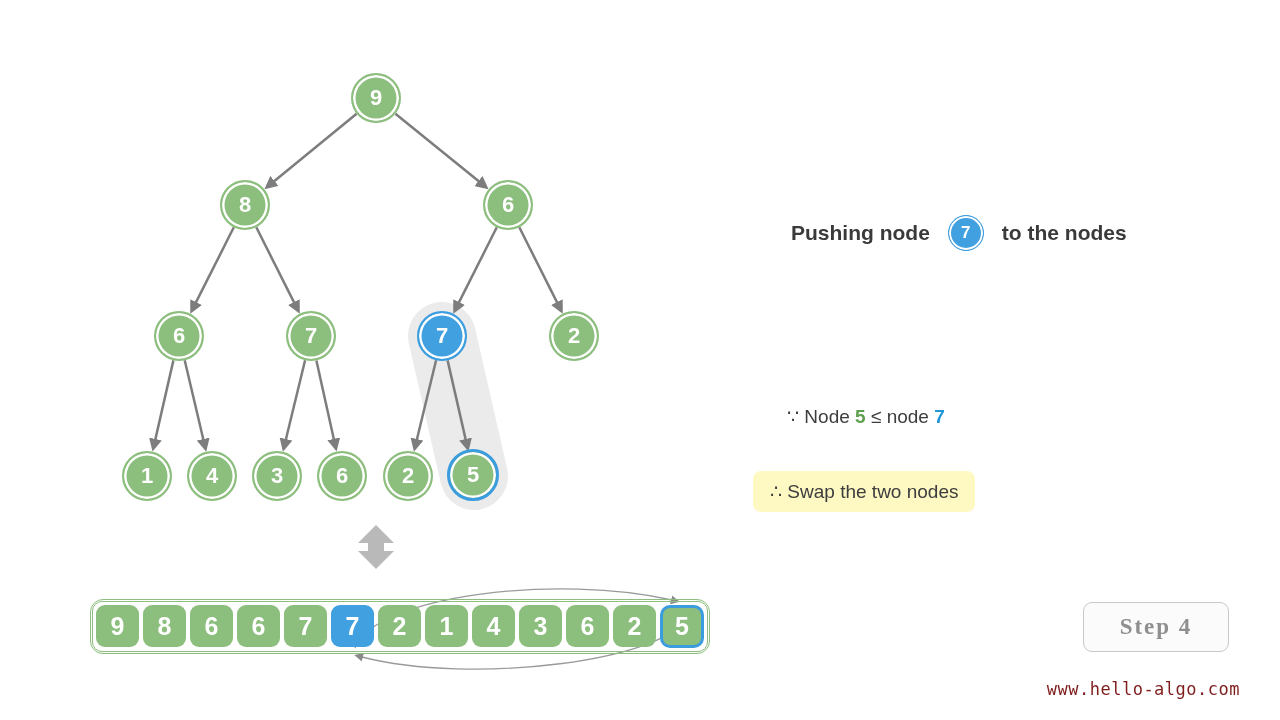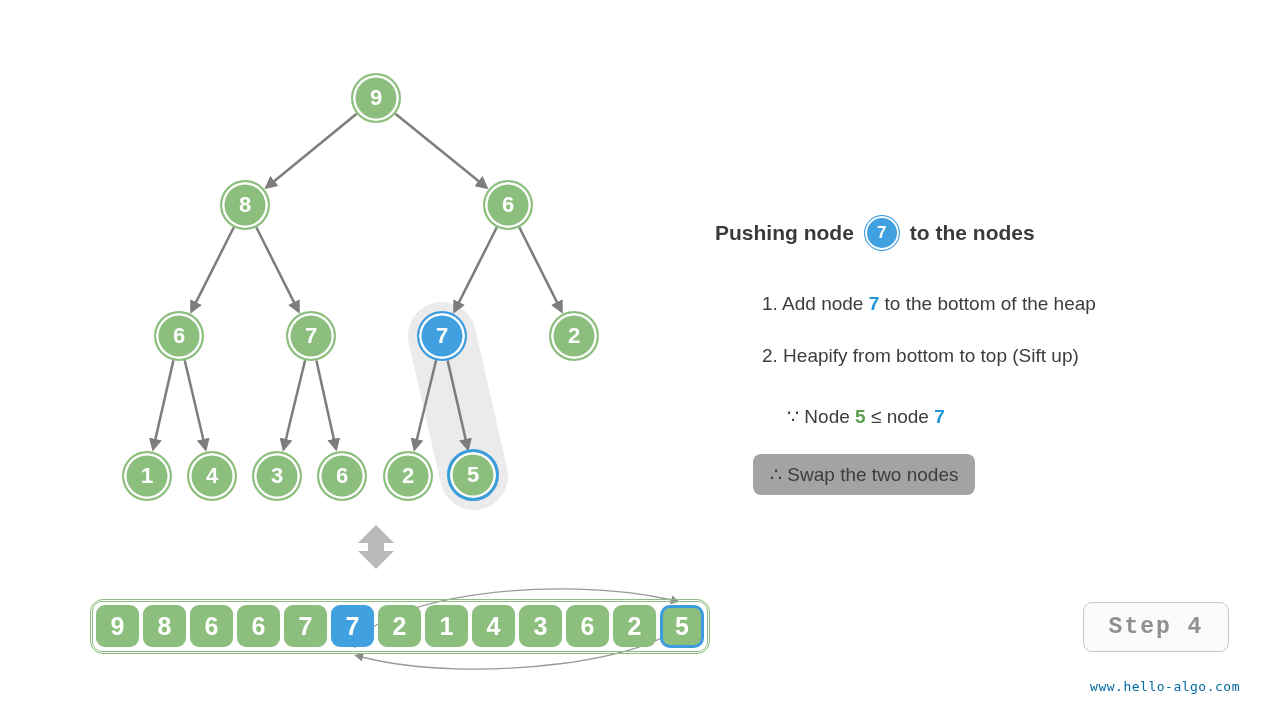--- a/index.html
+++ b/index.html
@@ -21,42 +21,42 @@
              border-radius:13px;padding:1px;}
   .arr-inner{border:1.5px solid #8CBE7D;border-radius:10px;padding:3px;
              display:flex;gap:4px;}
   .cell{width:43px;height:42px;border-radius:9px;background:#8CBE7D;
         color:#fff;font-weight:bold;font-size:25px;
         display:flex;align-items:center;justify-content:center;flex:0 0 auto;}
   .cell.cell-blue{background:#41A0E0;}
   .cell.cell-ring{background:#8CBE7D;border:3.5px solid #3B9CDE;width:38px;height:37px;border-radius:10px;}
 
   
-  .panel-title{position:absolute;left:715px;top:214px;height:38px;
-               display:flex;align-items:center;gap:10px;
+  .panel-title{position:absolute;left:791px;top:214px;height:38px;
+               display:flex;align-items:center;gap:18px;
                font-size:21px;font-weight:bold;color:#3a3a3a;}
   .inline-node{width:34px;height:34px;border-radius:50%;background:#41A0E0;
                border:1px solid #3B9CDE;box-shadow:inset 0 0 0 2px #ffffff;
                color:#fff;font-size:17px;font-weight:bold;
                display:inline-flex;align-items:center;justify-content:center;}
   .pitem{position:absolute;left:762px;font-size:19px;color:#3d3d3d;white-space:pre;}
   .blue-num{color:#1E96D7;font-weight:bold;}
   .green-num{color:#5FA050;font-weight:bold;}
-  .swap-box{position:absolute;left:753px;top:454px;background:#a3a3a3;
+  .swap-box{position:absolute;left:753px;top:471px;background:#fef9c3;
             border-radius:8px;padding:9px 17px;font-size:19px;color:#3d3d3d;}
 
   
   .step-btn{position:absolute;left:1083px;top:602px;width:146px;height:50px;
             border:1.5px solid #C8C8C8;border-radius:9px;background:#FBFBFB;
             display:flex;align-items:center;justify-content:center;
-            font-family:Liberation Mono, monospace;font-weight:bold;
+            font-family:Liberation Serif, serif;font-weight:bold;
             font-size:23px;color:#8F8F8F;letter-spacing:2px;box-sizing:border-box;}
   .watermark{position:absolute;right:40px;top:679px;
-             font-family:"DejaVu Sans Mono",monospace;font-size:13px;
-             color:#0369a1;letter-spacing:0.5px;}
+             font-family:"DejaVu Sans Mono",monospace;font-size:17px;
+             color:#7f1d1d;letter-spacing:0.5px;}
 </style>
 </head>
 <body>
 
 <div class="canvas">
 
   <svg class="deco" width="1280" height="720">
     <defs>
       <marker id="arrowTree" markerUnits="userSpaceOnUse" markerWidth="13" markerHeight="13" refX="2" refY="6.5" orient="auto">
         <path d="M0,0 L13,6.5 L0,13 z" fill="#7D7D7D"></path>
@@ -122,23 +122,21 @@
       <div class="cell cell-ring">5</div>
     </div>
   </div>
 
   <div class="panel-title">
     <span>Pushing node</span>
     <span class="inline-node">7</span>
     <span>to the nodes</span>
   </div>
 
-  <div class="pitem" style="top:293px"><span>1. Add node </span><span class="blue-num">7</span><span> to the bottom of the heap</span></div>
 
-  <div class="pitem" style="top:345px">2. Heapify from bottom to top (Sift up)</div>
 
   <div class="pitem" style="left:787px;top:405px"><span>∵ Node </span><span class="green-num">5</span><span> ≤ node </span><span class="blue-num">7</span></div>
 
   <div class="swap-box">∴ Swap the two nodes</div>
 
   <div class="step-btn">Step 4</div>
   <div class="watermark">www.hello-algo.com</div>
 
 </div>
 

